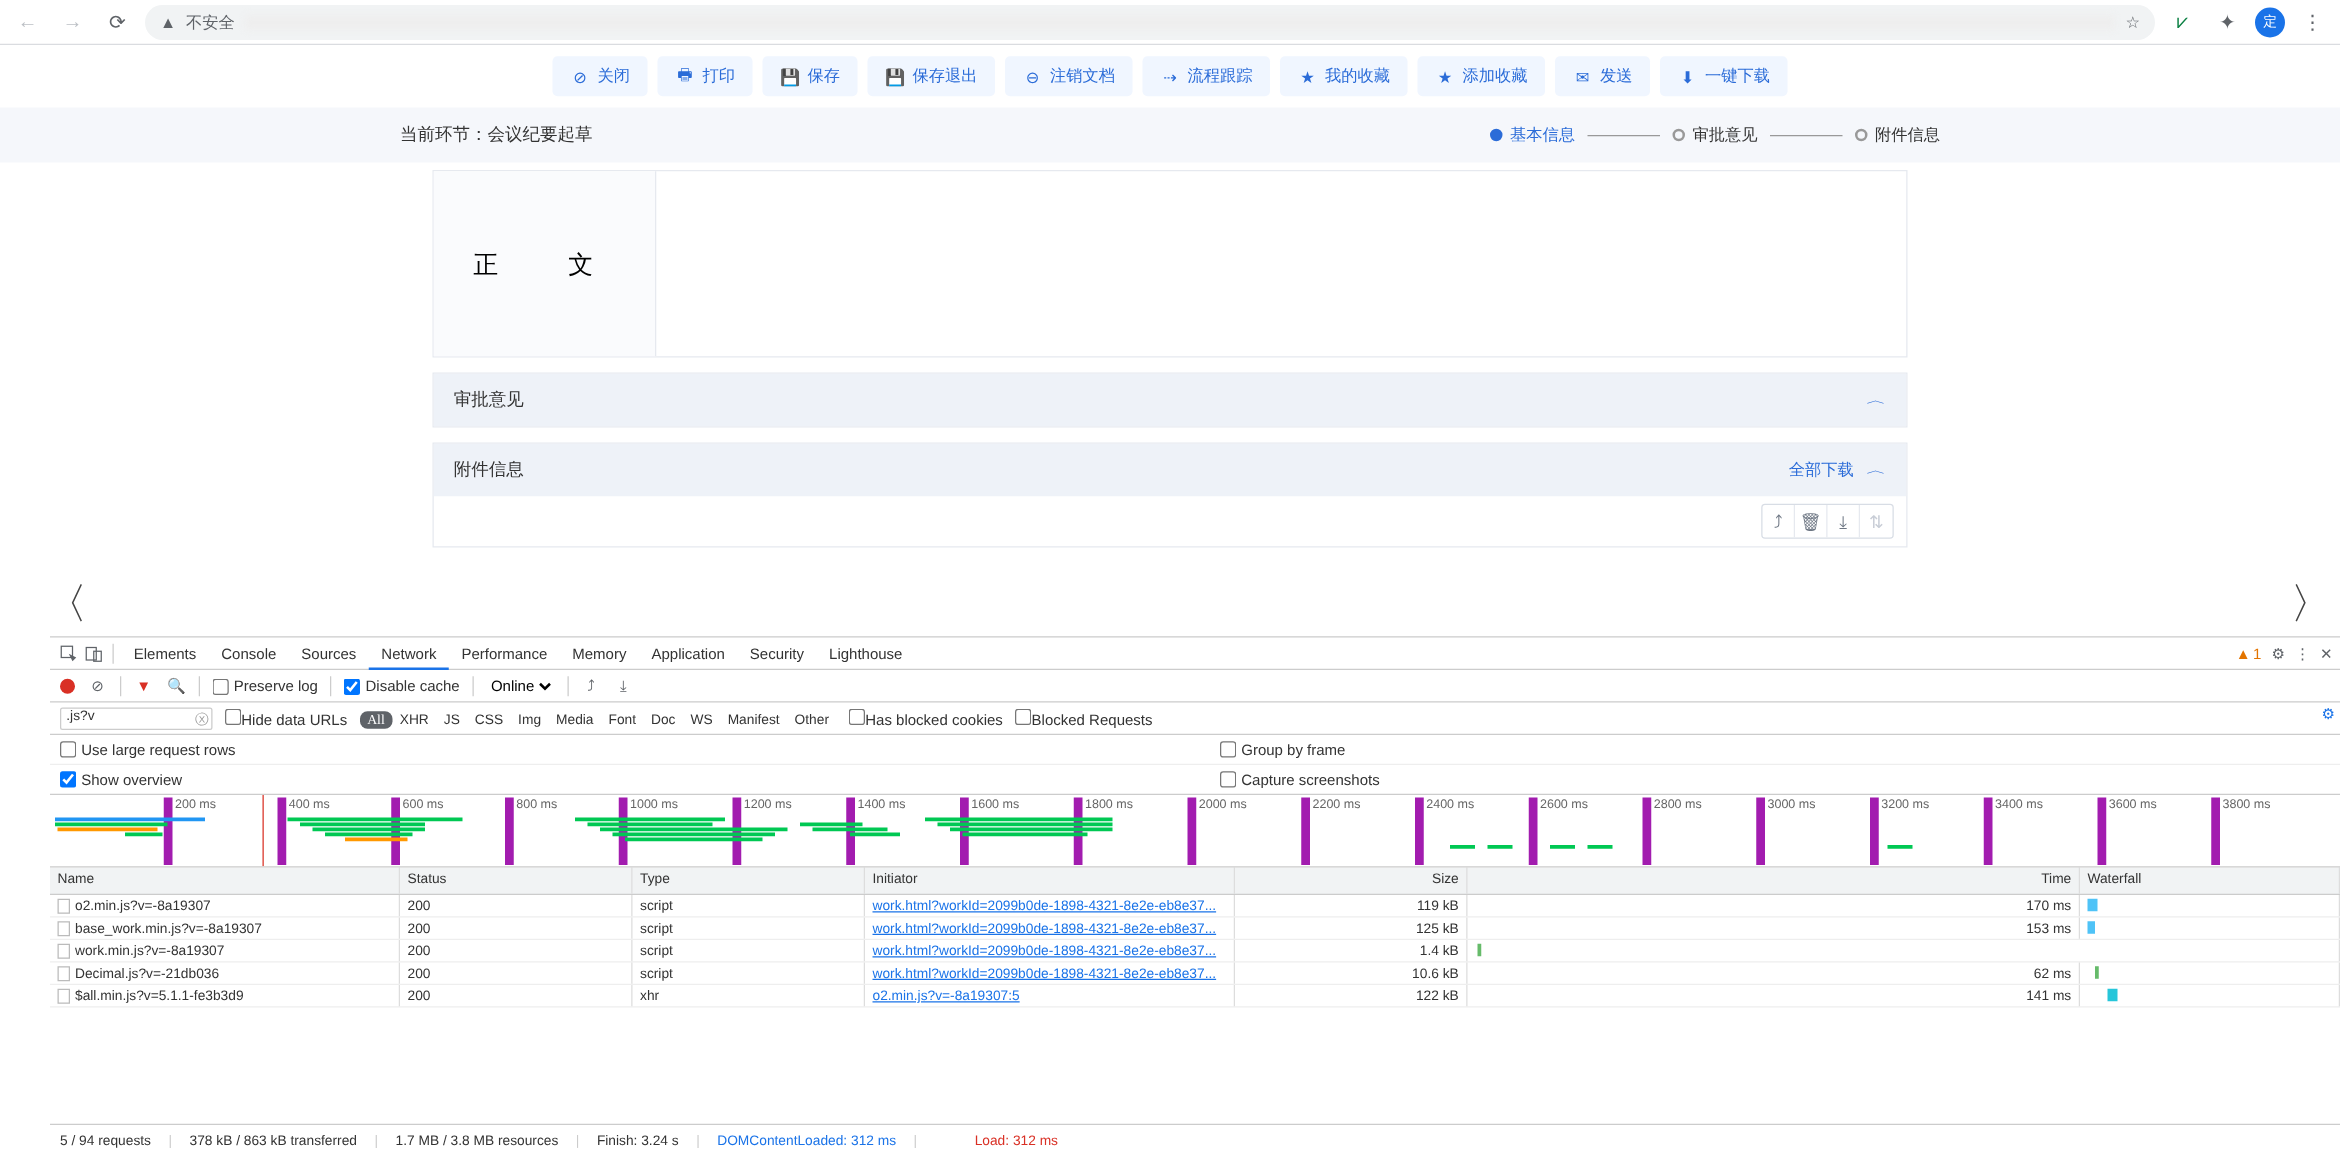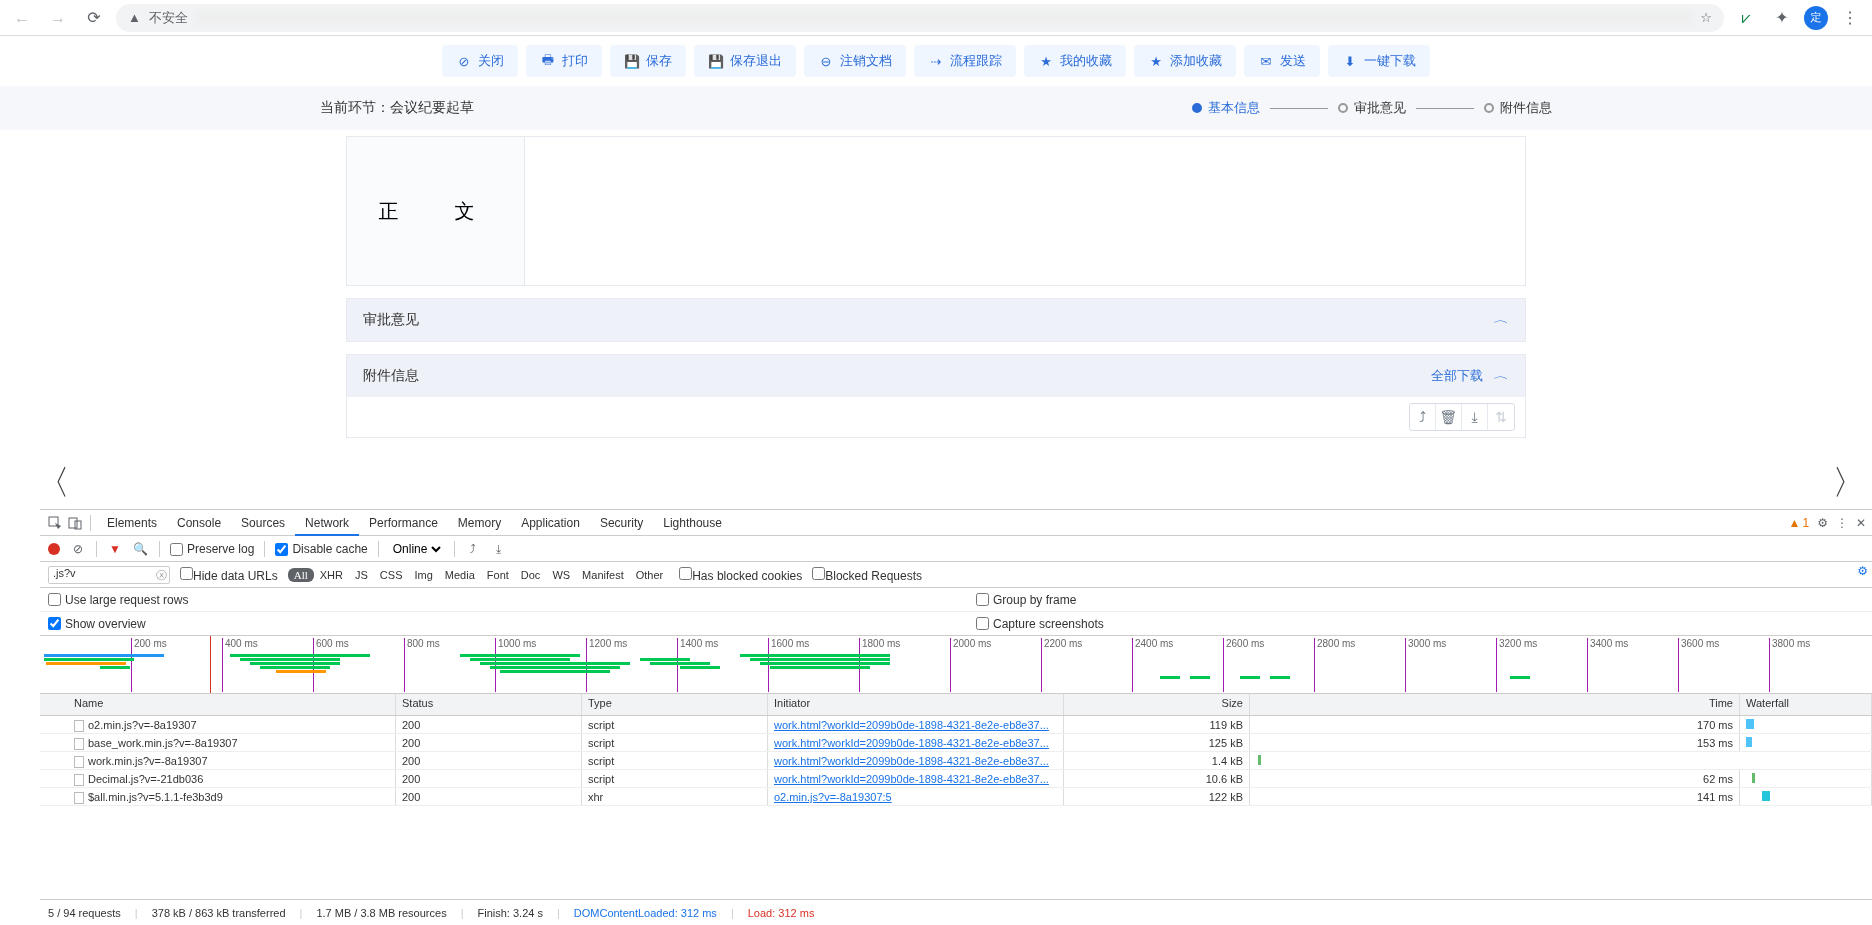--- a/index.html
+++ b/index.html
@@ -68,47 +68,47 @@
 .dt-filter .filter-input .clear { position:absolute; right:2px; top:1px; color:#999; cursor:pointer; }
 .dt-filter .type-btn { padding:1px 6px; cursor:pointer; font-size:11px; border-radius:6px; }
 .dt-filter .type-btn.sel { background:#5f6368; color:#fff; border-radius:6px;font-family:Liberation Serif, serif; }
 
 .dt-opts { height:24px; display:flex; align-items:center; padding:0 8px; gap:40px; border-bottom:1px solid #eee; }
 .dt-opts .col { flex:1; display:flex; gap:40px; }
 .dt-opts label { display:flex; align-items:center; gap:4px; font-size:12px; }
 
 .dt-timeline { height:58px; border-bottom:1px solid #ccc; position:relative; overflow:hidden; }
 .dt-timeline .ticks { position:absolute; top:0; left:0; right:0; height:16px; display:flex; font-size:10px; color:#666; }
-.dt-timeline .tick { position:absolute; top:2px; border-left:1px solid #a21caf; height:54px; padding-left:2px; }
+.dt-timeline .tick { position:absolute; top:2px; border-left:7px solid #a21caf; height:54px; padding-left:2px; }
 .dt-timeline .bars { position:absolute; top:18px; left:0; right:0; bottom:0; }
 .dt-timeline .bar { position:absolute; height:3px; background:#00c853; }
 .dt-timeline .bar.b { background:#2196f3; }
 .dt-timeline .bar.o { background:#ff9800; }
 .dt-timeline .vline { position:absolute; top:0; bottom:0; width:1px; background:#d93025; }
 
 .dt-table { flex:1; }
 .dt-thead { height:22px; display:flex; border-bottom:1px solid #ccc; background:#f1f3f4; }
 .dt-thead div, .dt-row div { padding:3px 6px; border-right:1px solid #ddd; overflow:hidden; text-overflow:ellipsis; white-space:nowrap; font-size:11px; }
-.c-name { width:328px;margin-left:28px; }
+.c-name { width:280px; }
 .c-status { width:186px; }
 .c-type { width:186px; }
 .c-init { width:296px; }
 .c-size { width:186px; text-align:right; }
 .c-time { width:490px; text-align:right; }
 .c-wf { flex:1; }
 .dt-row { height:18px; display:flex; border-bottom:1px solid #eee; }
 .dt-row .c-init { color:#1a73e8; text-decoration:underline; cursor:pointer; }
 .dt-row .c-name .doc-icon { display:inline-block; width:10px; height:12px; border:1px solid #bbb; margin-right:4px; vertical-align:middle; }
 .dt-row .c-wf { position:relative; }
 .dt-row .c-wf .wf-mark { position:absolute; top:3px; height:10px; }
 
 .dt-status { position:absolute; bottom:0; left:0; right:0; height:26px; border-top:1px solid #ccc; display:flex; align-items:center; padding:0 8px; gap:14px; font-size:11px; color:#333; }
 .dt-status .sep { color:#ccc; }
 .dt-status .dcl { color:#1a73e8; }
-.dt-status .ld { color:#d93025; }
+.dt-status .ld { color:#d93025;margin-left:32px; }
 .dt-gear-float { position:absolute; right:4px; top:54px; color:#1a73e8; }
 
 svg { display:block; }
 </style>
 </head>
 <body>
 
 <div class="browser-bar">
   <div class="nav-btn disabled">←</div>
   <div class="nav-btn disabled">→</div>

